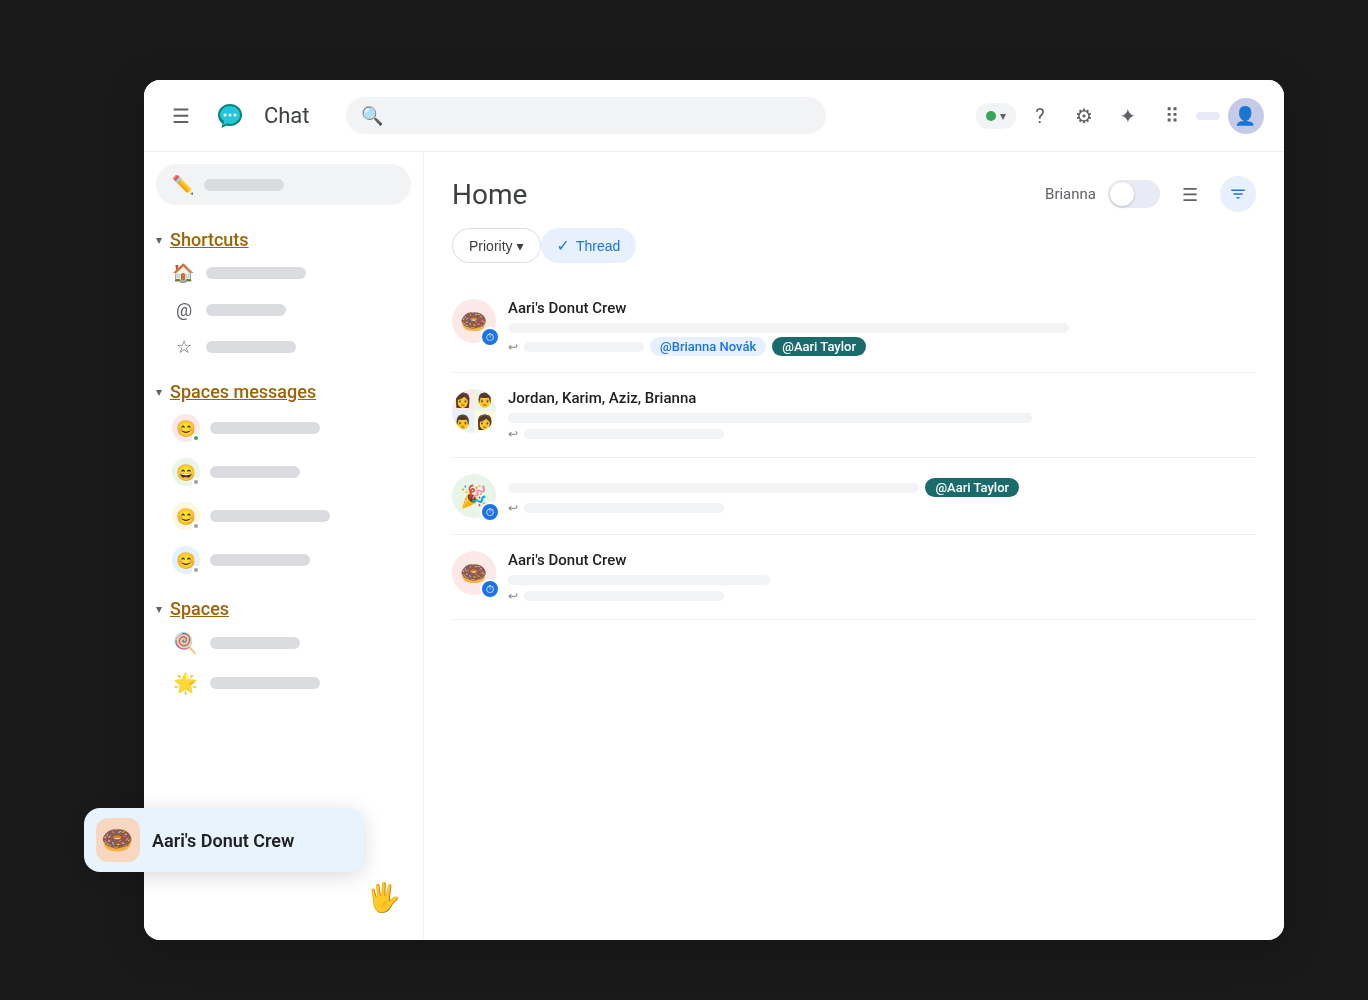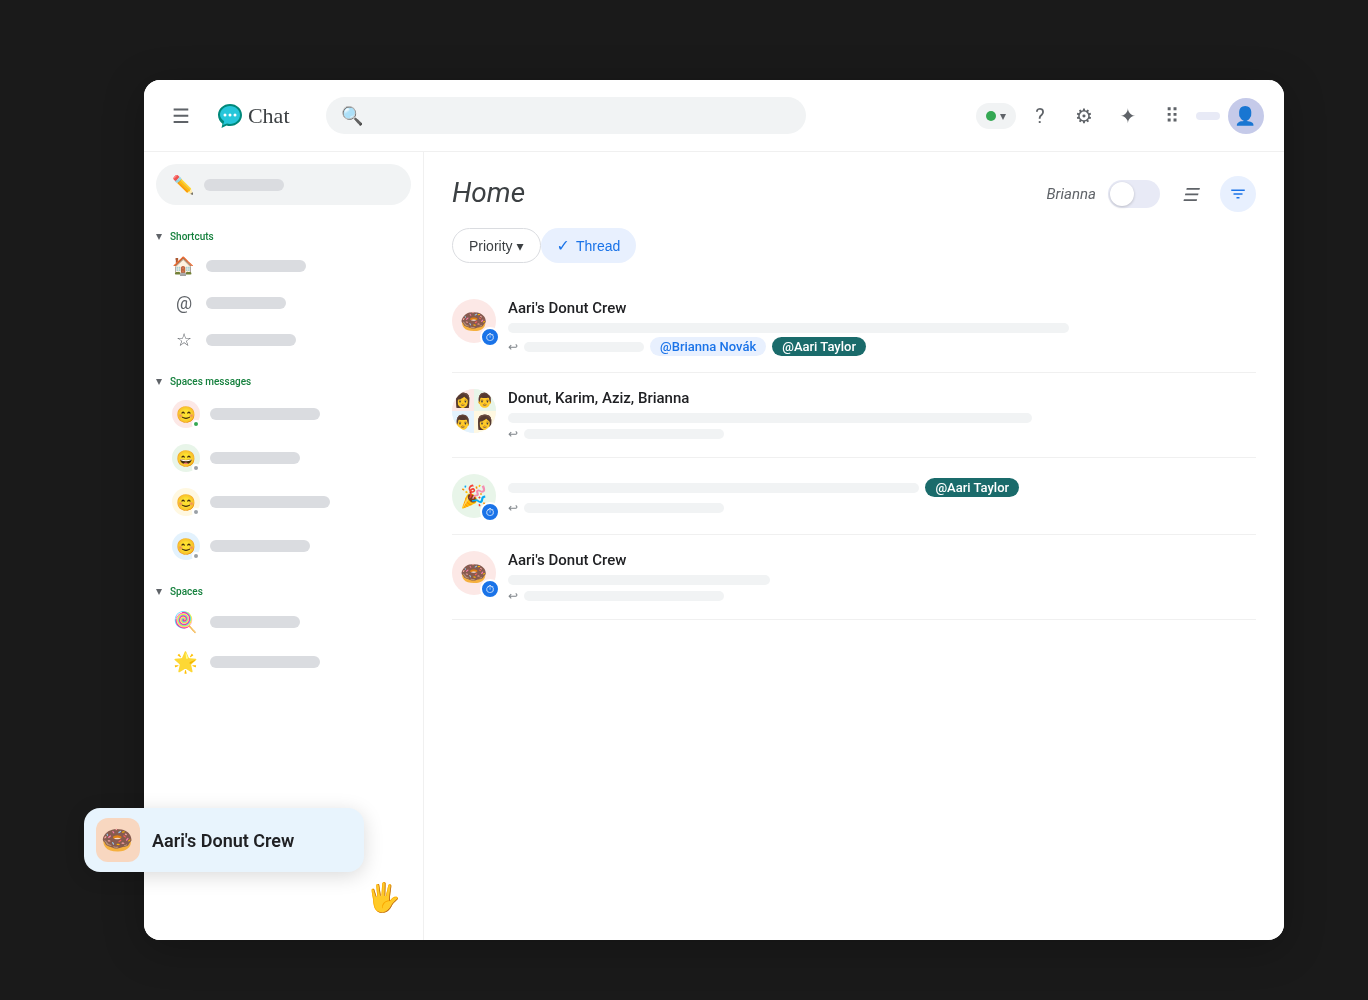--- a/index.html
+++ b/index.html
@@ -48,22 +48,21 @@
     .hamburger-icon {
       color: #5f6368;
       font-size: 20px;
       cursor: pointer;
       padding: 8px;
     }
 
     .logo-area {
       display: flex;
       align-items: center;
-      gap: 2px;
-      font-family: Liberation Serif, serif;
+      gap: 18px;
     }
 
     .google-chat-logo {
       width: 32px;
       height: 32px;
     }
 
     .app-title {
       font-size: 22px;
       color: #3c4043;
@@ -211,23 +210,24 @@
       padding: 8px 12px 4px 12px;
       cursor: pointer;
     }
 
     .section-chevron {
       font-size: 12px;
       color: #5f6368;
     }
 
     .section-title {
-      font-size: 10px;
-      color: #15803d;
+      font-size: 18px;
+      color: #a16207;
       font-weight: 500;
+      text-decoration: underline;
     }
 
     .sidebar-item {
       display: flex;
       align-items: center;
       gap: 10px;
       padding: 8px 12px 8px 28px;
       cursor: pointer;
       border-radius: 0 24px 24px 0;
       margin-right: 12px;
@@ -281,23 +281,23 @@
       flex: 1;
       background: #fff;
       display: flex;
       flex-direction: column;
       padding: 24px 28px;
       overflow-y: auto;
     }
 
     .content-header {
       display: flex;
+      align-items: center;
       justify-content: space-between;
       margin-bottom: 16px;
-      font-style: italic;
     }
 
     .page-title {
       font-size: 28px;
       color: #3c4043;
       font-weight: 400;
     }
 
     .header-actions {
       display: flex;
@@ -720,21 +720,21 @@
           <div class="conversation-item">
             <div class="conv-avatar-group">
               <div class="group-photos">
                 <div class="group-photo" style="background:#fce8e6; font-size:14px;">👩</div>
                 <div class="group-photo" style="background:#e8f5e9; font-size:14px;">👨</div>
                 <div class="group-photo" style="background:#e3f2fd; font-size:14px;">👨</div>
                 <div class="group-photo" style="background:#fff8e1; font-size:14px;">👩</div>
               </div>
             </div>
             <div class="conv-content">
-              <div class="conv-title">Donut, Karim, Aziz, Brianna</div>
+              <div class="conv-title">Jordan, Karim, Aziz, Brianna</div>
               <div class="conv-line" style="width: 70%;"></div>
               <div class="conv-reply-line">
                 <span class="reply-indicator">↩</span>
                 <div class="conv-line" style="width: 200px; display:inline-block; margin-bottom:0;"></div>
               </div>
             </div>
           </div>
 
           <div class="conversation-item">
             <div class="conv-avatar" style="background:#e8f5e9;">

